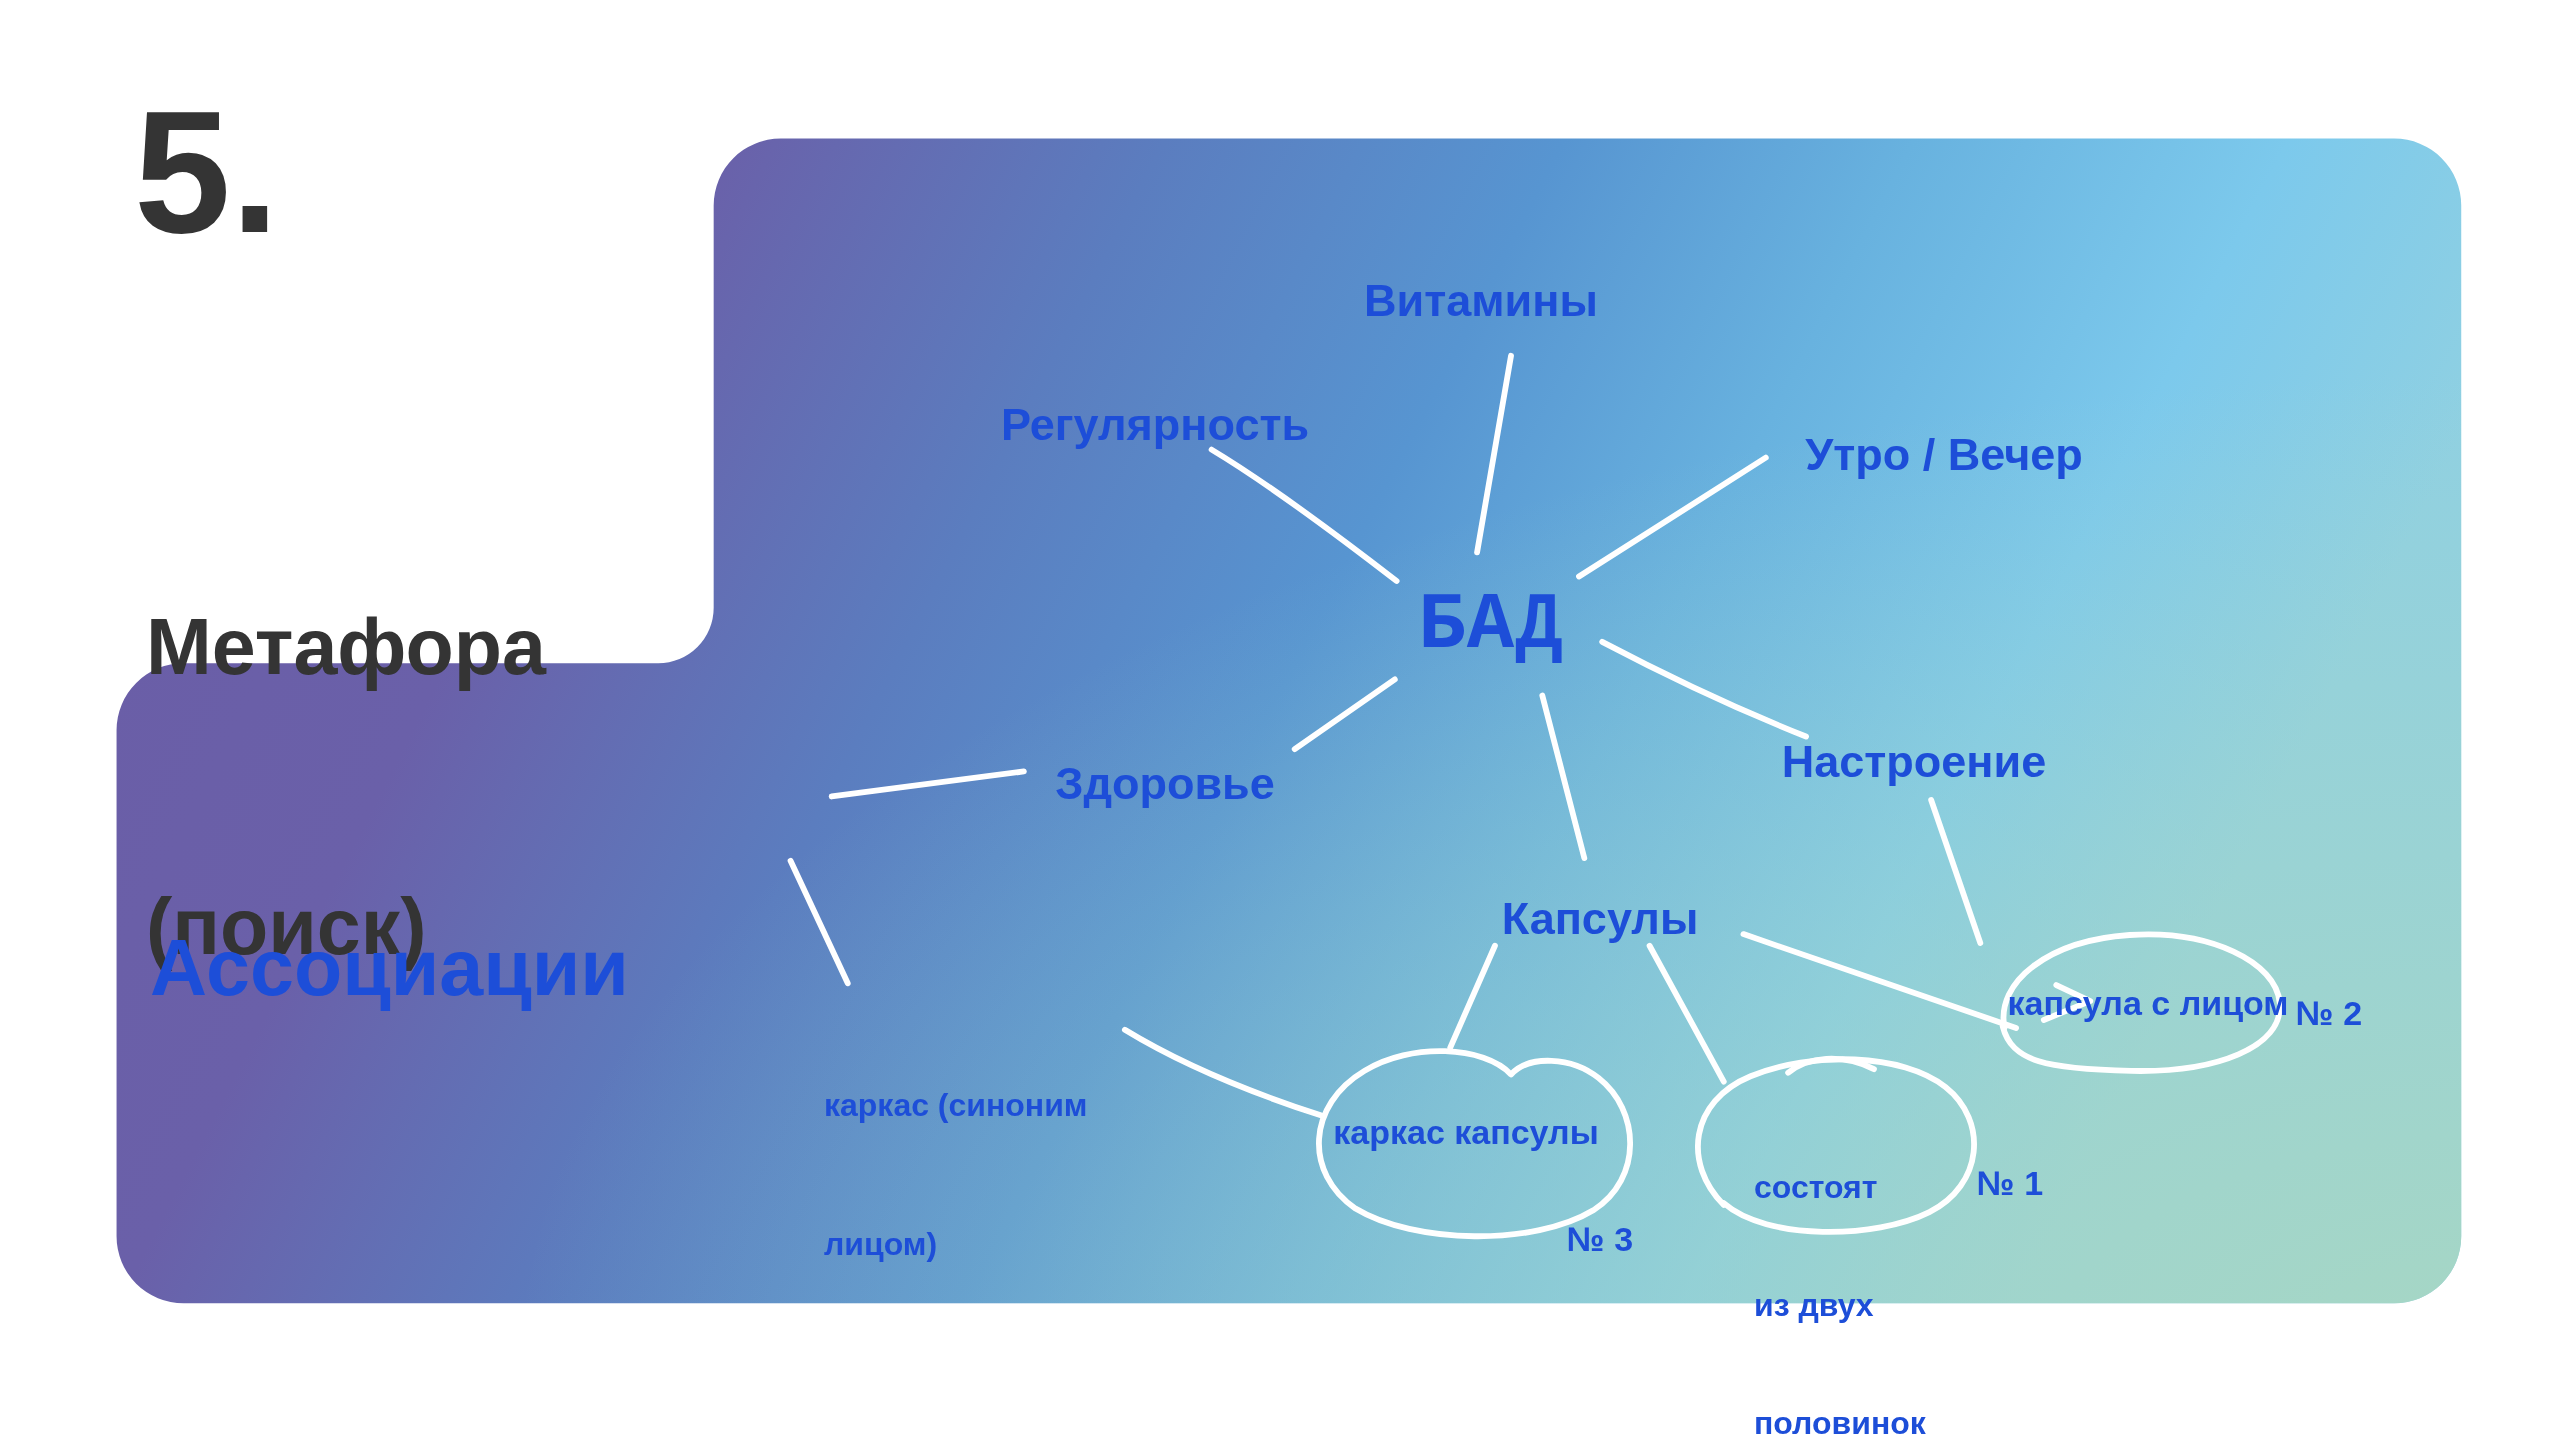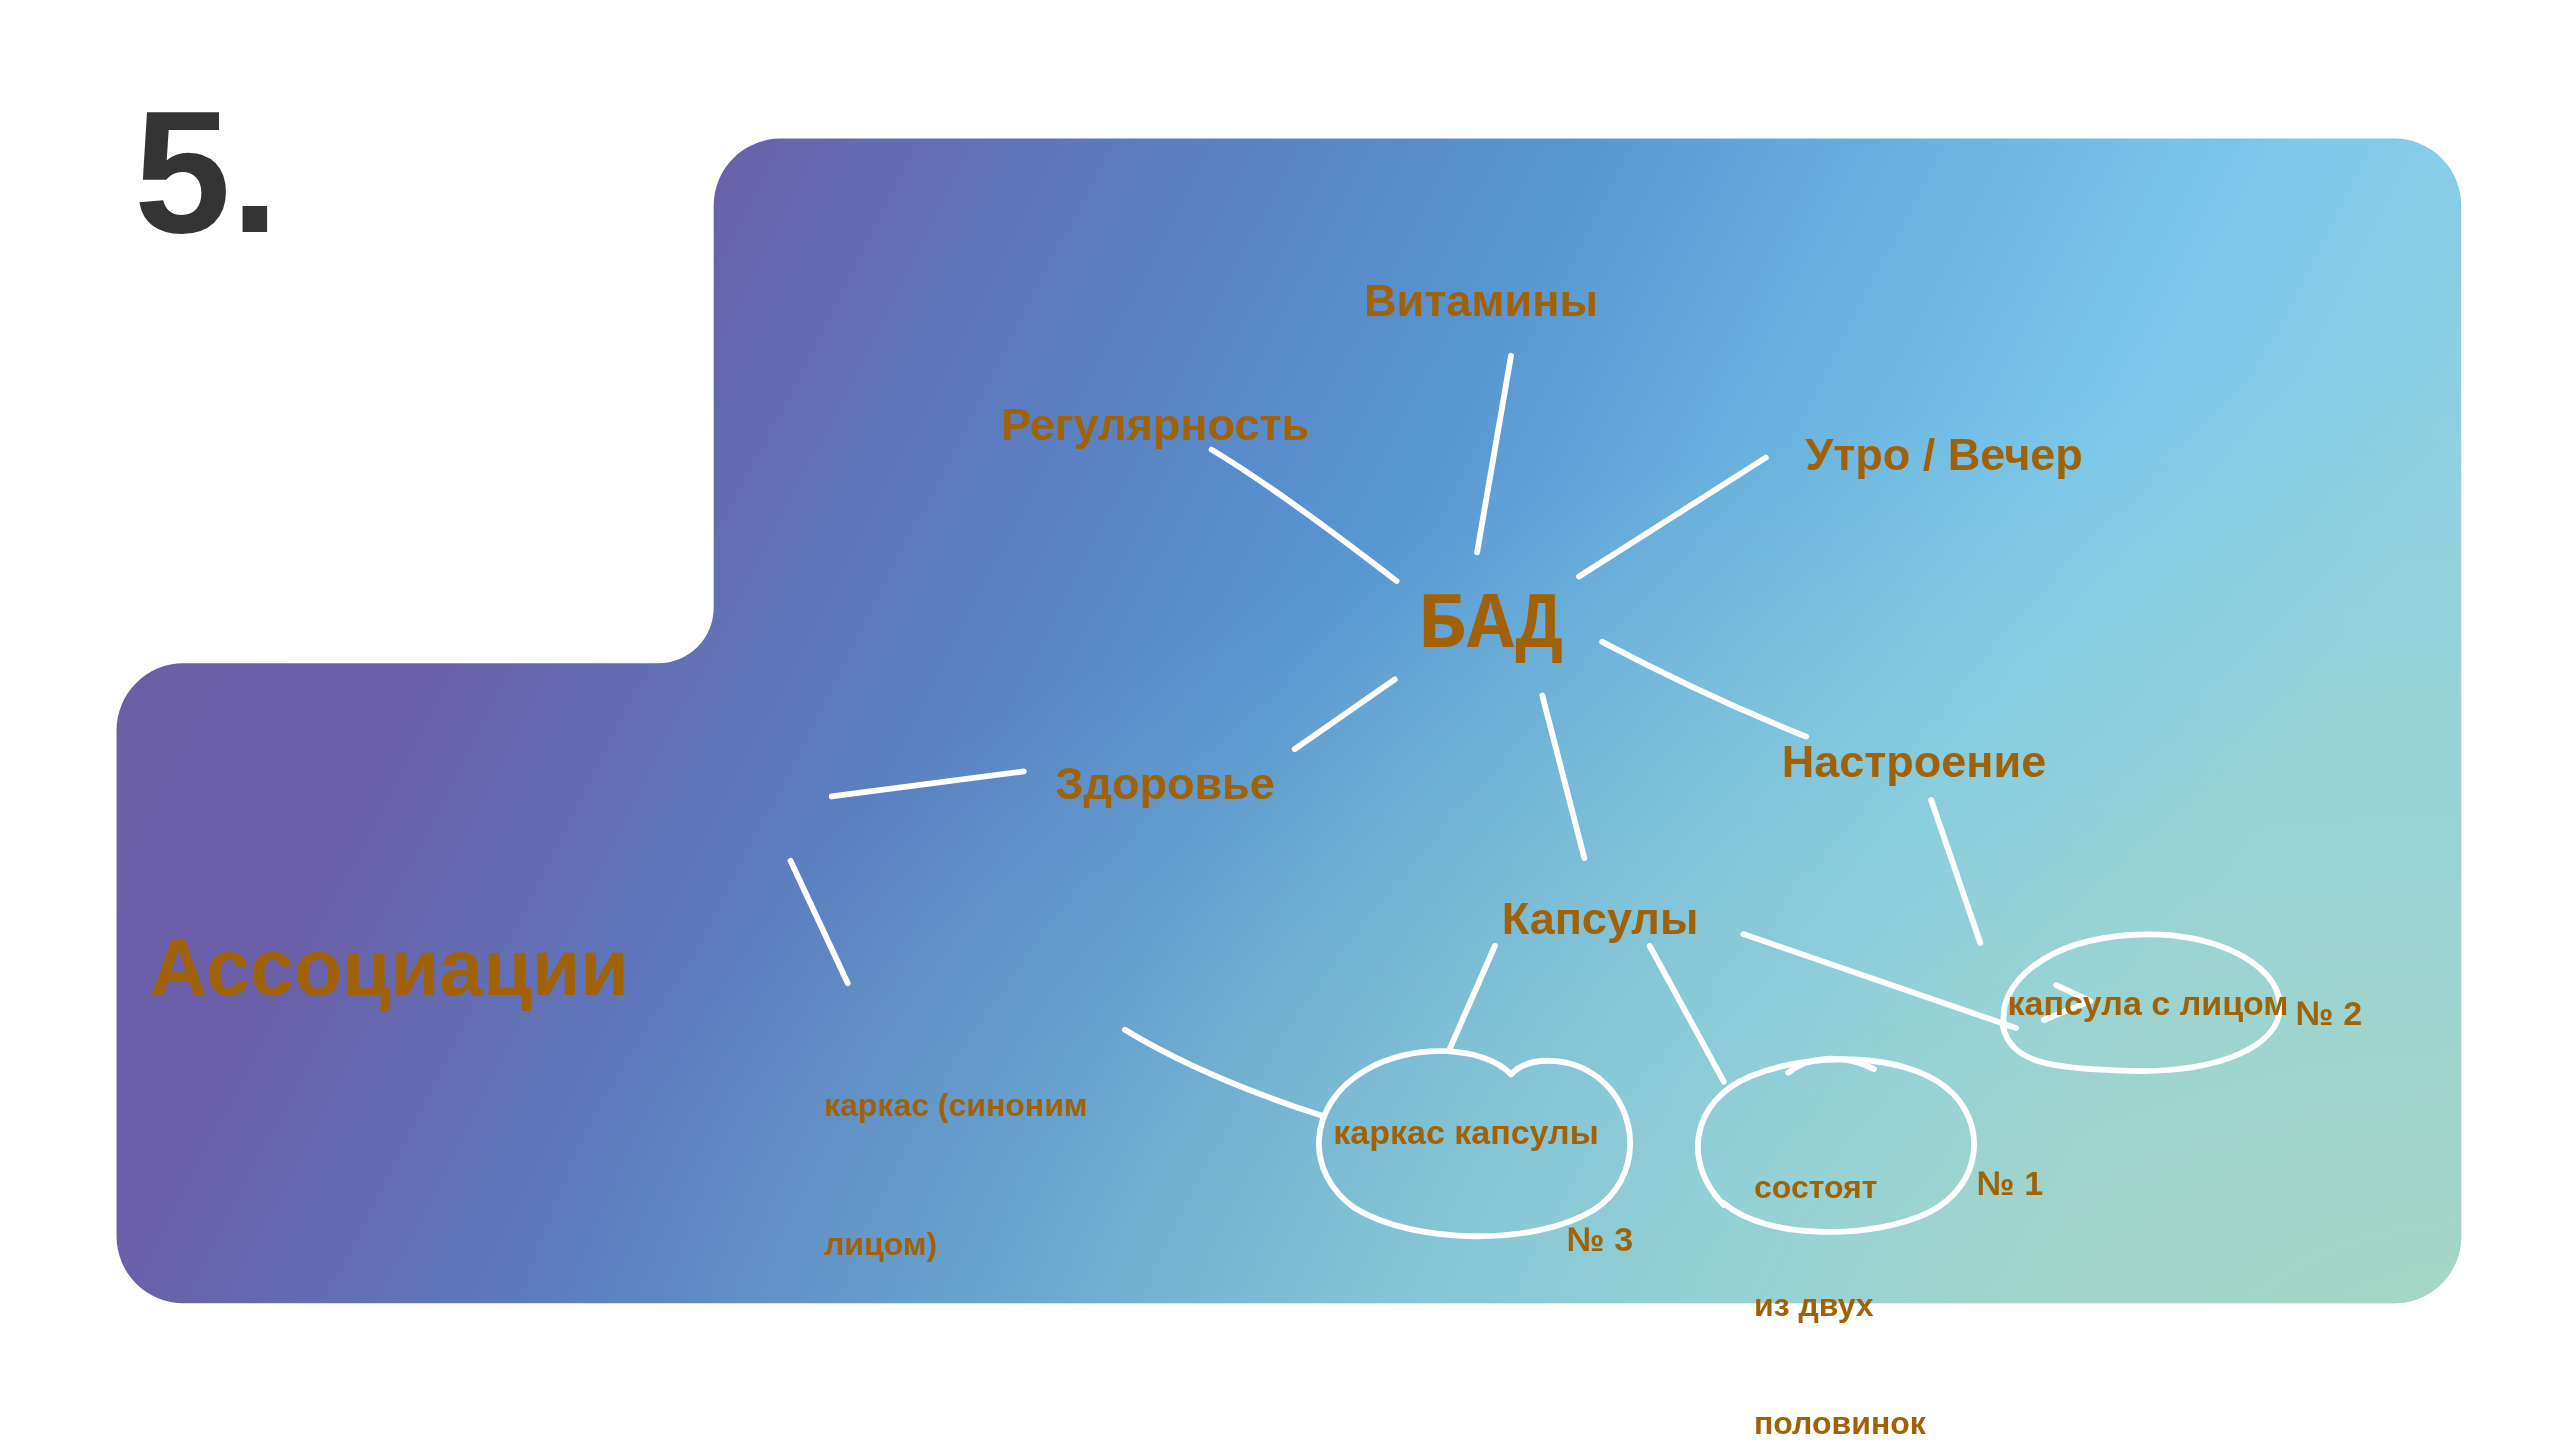--- a/index.html
+++ b/index.html
@@ -6,21 +6,21 @@
   .stage{
     position:relative;
     width:2576px;height:1449px;
     background:#ffffff;
     font-family:"Liberation Sans", sans-serif;
     overflow:hidden;
   }
   .stage svg{position:absolute;left:0;top:0;}
   .label{position:absolute;font-weight:700;white-space:pre;}
   .dark{color:#343434;}
-  .light{color:#a16207;}
+  .light{color:#1d4ed8;}
   .centered{transform:translate(-50%,-50%);text-align:center;}
   .slide-number{left:134px;top:85px;font-size:174px;line-height:1;}
   .slide-title{left:146px;top:414px;font-size:79px;line-height:1.18;}
   .section-label{left:150px;top:928px;font-size:79px;line-height:1;}
   .node{font-size:45px;line-height:1;}
   .node-center{font-size:79px;line-height:1;letter-spacing:0.9px;}
   .small{font-size:32px;line-height:1.45;}
   .small-tight{font-size:32px;line-height:1.23;}
   .ellipse-label{font-size:34px;line-height:1;}
   .badge{font-size:34px;line-height:1;}
@@ -87,20 +87,24 @@
       <path d="M 2096,1196 C 2060,1178 2022,1182 2000,1200"></path>
       <path d="M 1690,1202 C 1660,1170 1578,1166 1526,1198
            C 1462,1236 1458,1312 1516,1352
            C 1582,1392 1716,1394 1782,1354
            C 1838,1318 1834,1242 1788,1206
            C 1758,1182 1710,1180 1690,1202 Z"></path>
     </g>
   </svg>
 
   <div class="label dark slide-number">5.</div>
+  <div class="label dark slide-title">
+    <div>Метафора</div>
+    <div>(поиск)</div>
+  </div>
   <div class="label light section-label">Ассоциации</div>
 
   <div class="label light centered node-center" style="left:1491px;top:626px;font-family:Liberation Mono, monospace;">БАД</div>
   <div class="label light centered node" style="left:1481px;top:300px;">Витамины</div>
   <div class="label light centered node" style="left:1155px;top:424px;">Регулярность</div>
   <div class="label light centered node" style="left:1936px;top:454px;margin-left:8px;">Утро / Вечер</div>
   <div class="label light centered node" style="left:1165px;top:783px;">Здоровье</div>
   <div class="label light centered node" style="left:1914px;top:761px;">Настроение</div>
   <div class="label light centered node" style="left:1600px;top:918px;">Капсулы</div>
 

